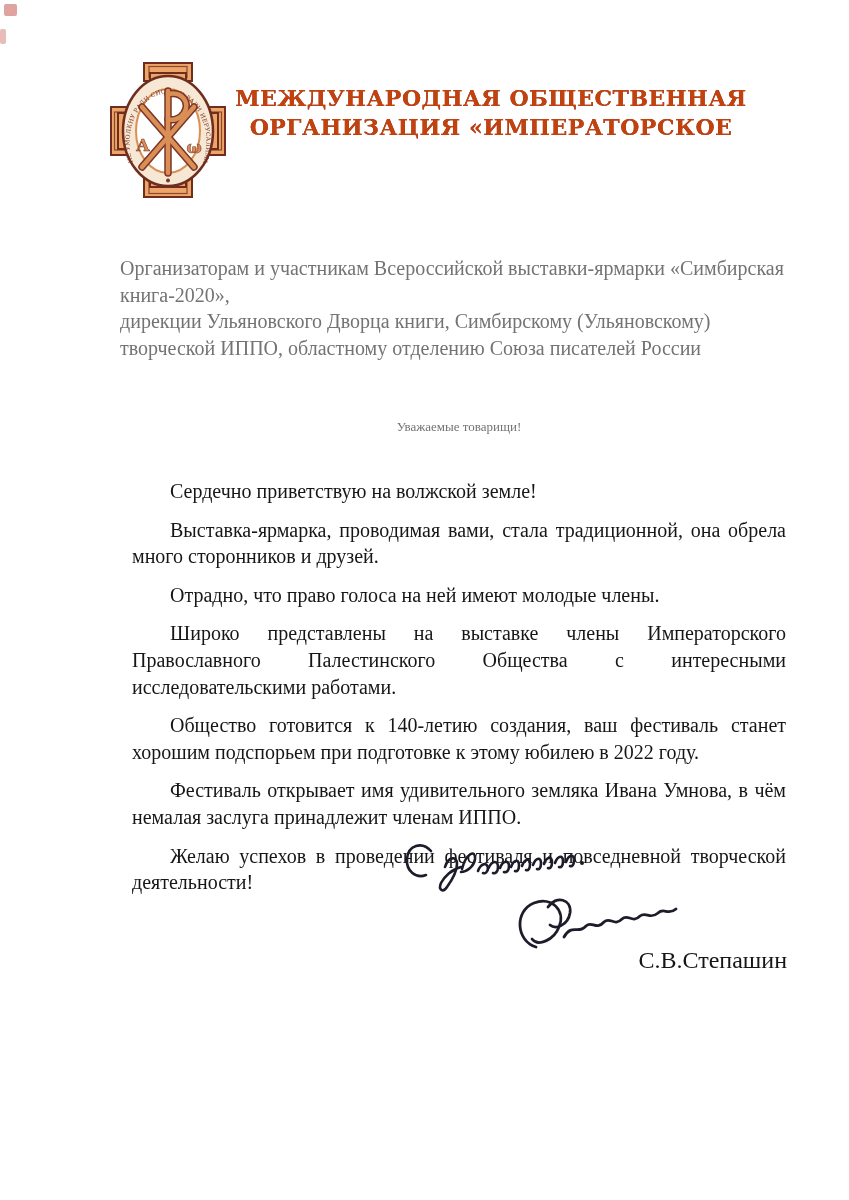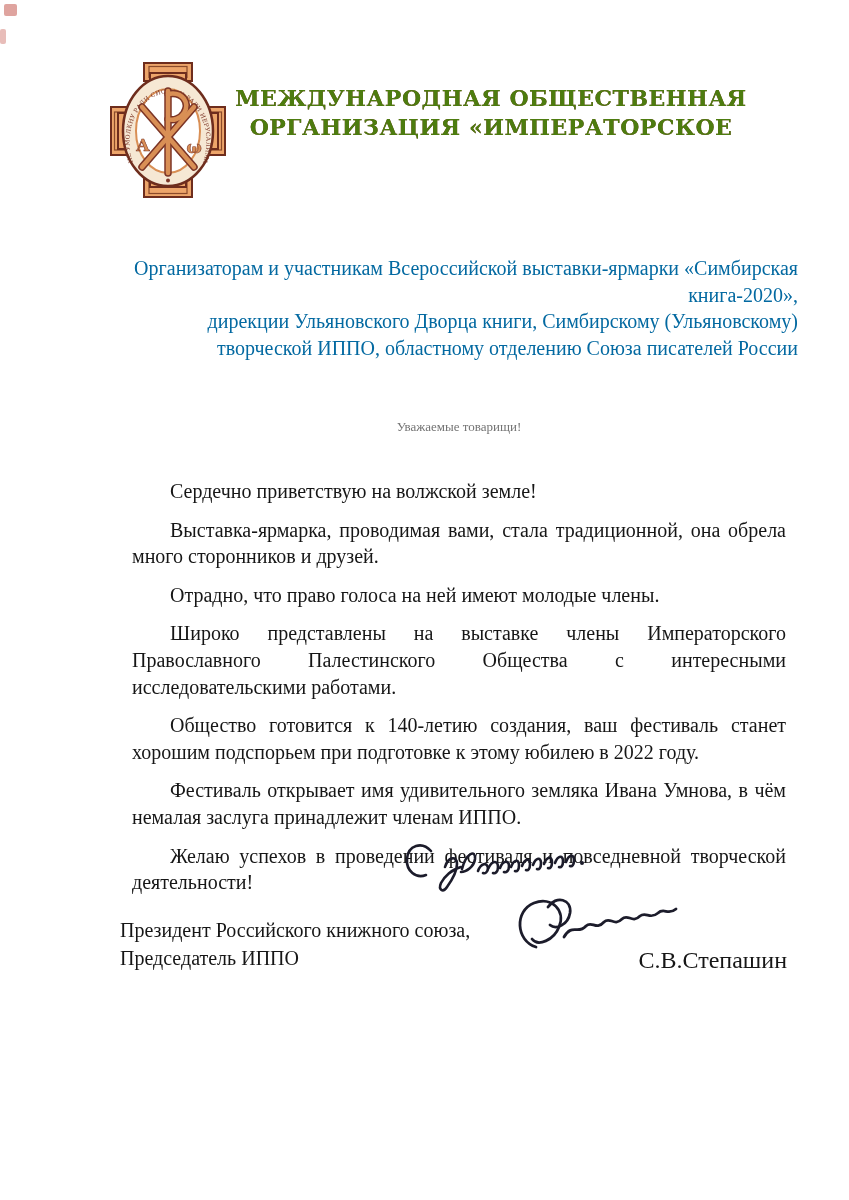--- a/index.html
+++ b/index.html
@@ -13,28 +13,28 @@
   .artifact.a1 { left:4px; top:4px; width:13px; height:12px; background:rgba(197,90,80,0.55); }
   .artifact.a2 { left:0px; top:29px; width:6px; height:15px; background:rgba(197,90,80,0.40); }
 
   .logo-svg { position:absolute; left:110px; top:61px; }
 
   .org-title {
     position:absolute; left:196px; top:84px; width:590px;
     text-align:center;
     font-family:"DejaVu Serif", serif; font-weight:700;
     font-size:22px; line-height:29px; letter-spacing:0.5px;
-    color:#4d7c0f;
+    color:#c2410c;
     text-shadow:0 0 0.4px #7e322e;
   }
   .org-title .line { white-space:nowrap; }
 
   .recipients {
     position:absolute; left:120px; top:255px; width:678px;
-    text-align:right; font-size:20px; line-height:26.5px; color:#0369a1;
+    text-align:left; font-size:20px; line-height:26.5px; color:#737373;
   }
   .salutation {
     position:absolute; left:120px; top:414px; width:678px;
     text-align:center; font-size:13px; line-height:26.5px; color:#737373;
   }
   .body-text {
     position:absolute; left:120px; top:466px; width:678px;
     font-size:20px; line-height:26.6px; text-align:justify; color:#161616;
   }
   .body-text p { margin:12px; text-indent:38px; }
@@ -155,20 +155,16 @@
   </svg>
 
   <svg class="scribble-svg" width="195" height="72" viewBox="0 0 195 72">
     <g class="hand" stroke-width="2.8">
       <path d="M30,54 C10,48 8,18 28,10 C46,3 60,18 53,34 C48,47 32,54 26,46"></path>
       <path d="M42,14 C50,2 66,6 64,20 C62,32 50,37 44,32"></path>
       <path d="M58,44 C66,30 72,42 80,33 C86,27 90,38 98,29 C104,23 108,34 116,26 C122,20 126,31 134,23 C140,18 144,27 152,20 C158,14 162,23 170,16"></path>
     </g>
   </svg>
 
-  <div class="closing-titles">
-    <div>Президент Российского книжного союза,</div>
-    <div>Председатель ИППО</div>
-  </div>
 
   <div class="signer-name">С.В.Степашин</div>
 
 </div>
 
 </body></html>

